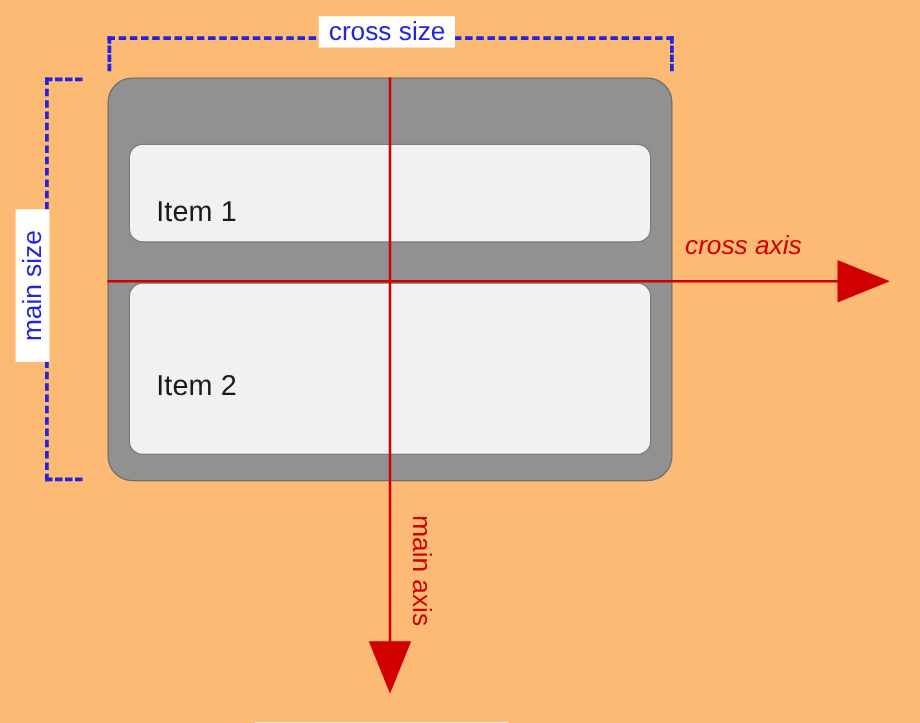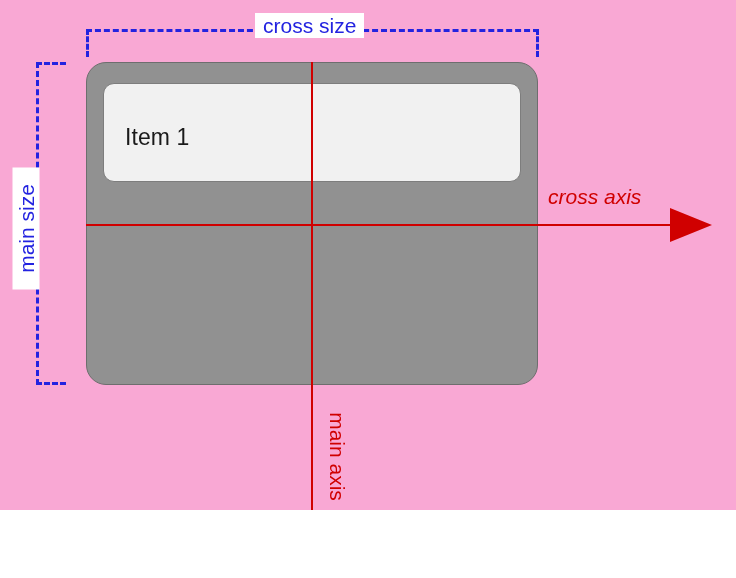--- a/index.html
+++ b/index.html
@@ -6,22 +6,22 @@
     margin: 0;
     padding: 0;
     background: #ffffff;
   }
   body {
     font-family: "Liberation Sans", sans-serif;
   }
   #canvas {
     position: relative;
     width: 736px;
-    height: 510px;
-    background: #f9a8d4;
+    height: 578px;
+    background: #fdba74;
     overflow: hidden;
   }
 
   
   .flex-container {
     position: absolute;
     left: 86px;
     top: 62px;
     width: 452px;
     height: 323px;
@@ -37,20 +37,21 @@
   }
 
   .flex-item {
     box-sizing: border-box;
     background: #f1f1f1;
     border: 1px solid #7d7d7d;
     border-radius: 11px;
     position: relative;
     display: flex;
     align-items: center;
+    margin-top: 32px;
   }
   .flex-item.item-1 { height: 99px; }
   .flex-item.item-2 { height: 172px; }
 
   .item-label {
     position: absolute;
     left: 21px;
     color: #1a1a1a;
     font-size: 23px;
     line-height: 1;
@@ -156,20 +157,23 @@
 
   <div class="measure-line vert" style="left:36px; top:62px; height:323px;"></div>
   <div class="measure-line horiz" style="left:36px; top:62px; width:30px;"></div>
   <div class="measure-line horiz" style="left:36px; top:382px; width:30px;"></div>
   <div class="measure-label main-size">main size</div>
 
   <div class="flex-container">
     <div class="flex-item item-1">
       <span class="item-label">Item 1</span>
     </div>
+    <div class="flex-item item-2">
+      <span class="item-label">Item 2</span>
+    </div>
   </div>
 
   <div class="axis-line horiz" style="left:86px; top:224px; width:588px;"></div>
   <div class="axis-arrow right" style="left:670px; top:208px;"></div>
   <div class="axis-label cross-axis">cross axis</div>
 
   <div class="axis-line vert" style="left:311px; top:62px; height:455px;"></div>
   <div class="axis-arrow down" style="left:295px; top:513px;"></div>
   <div class="axis-label main-axis">main axis</div>
 

